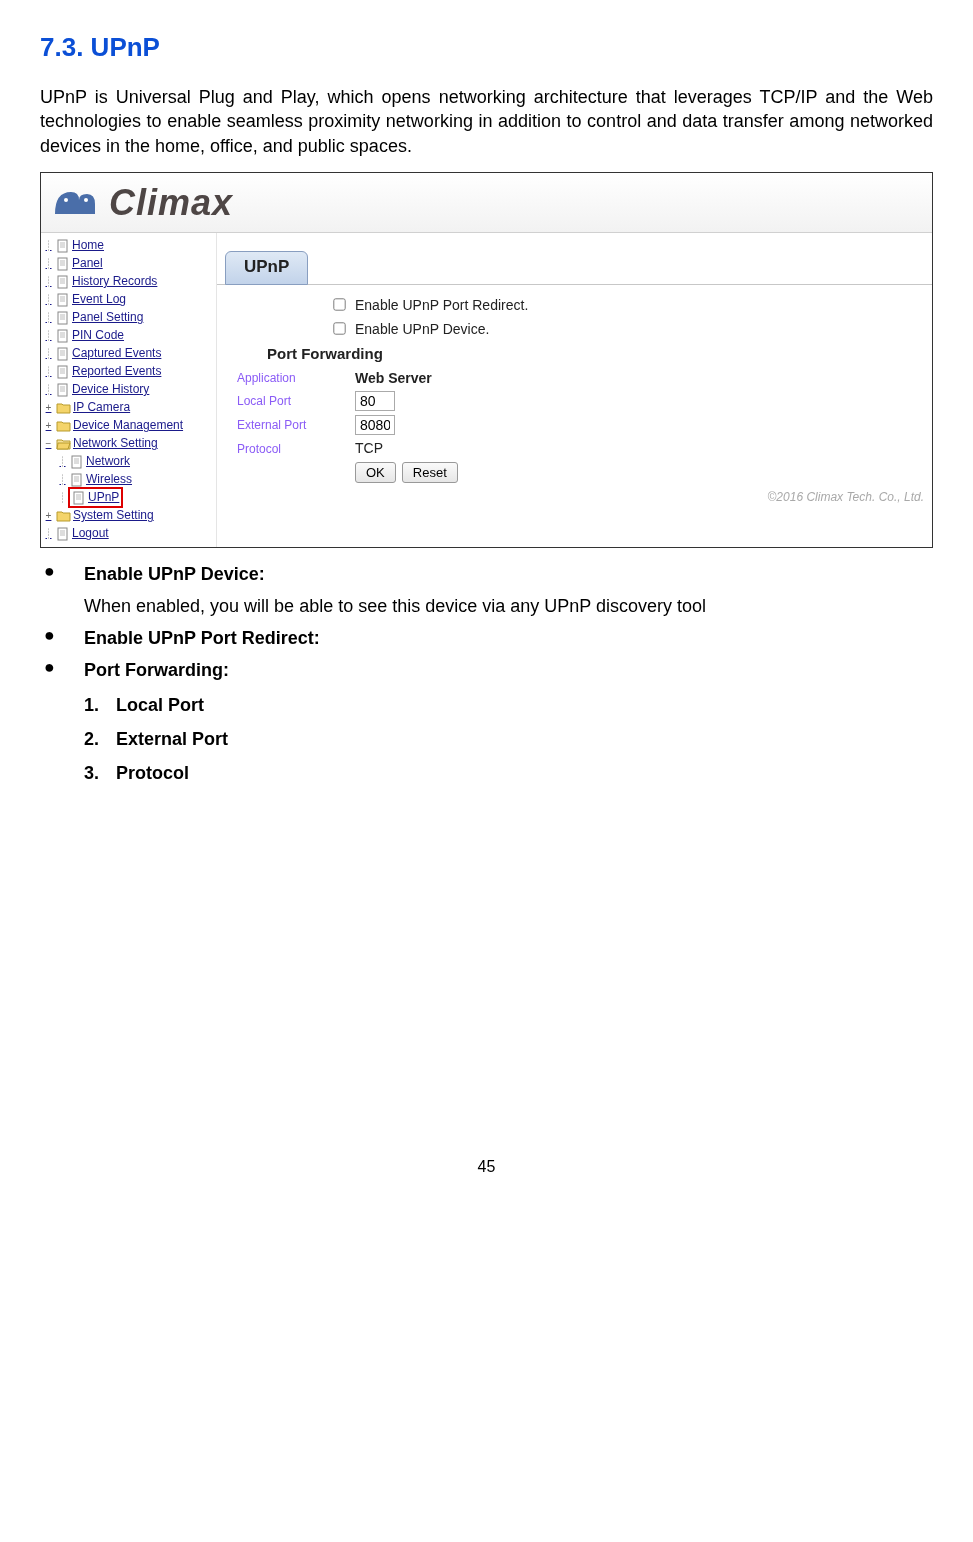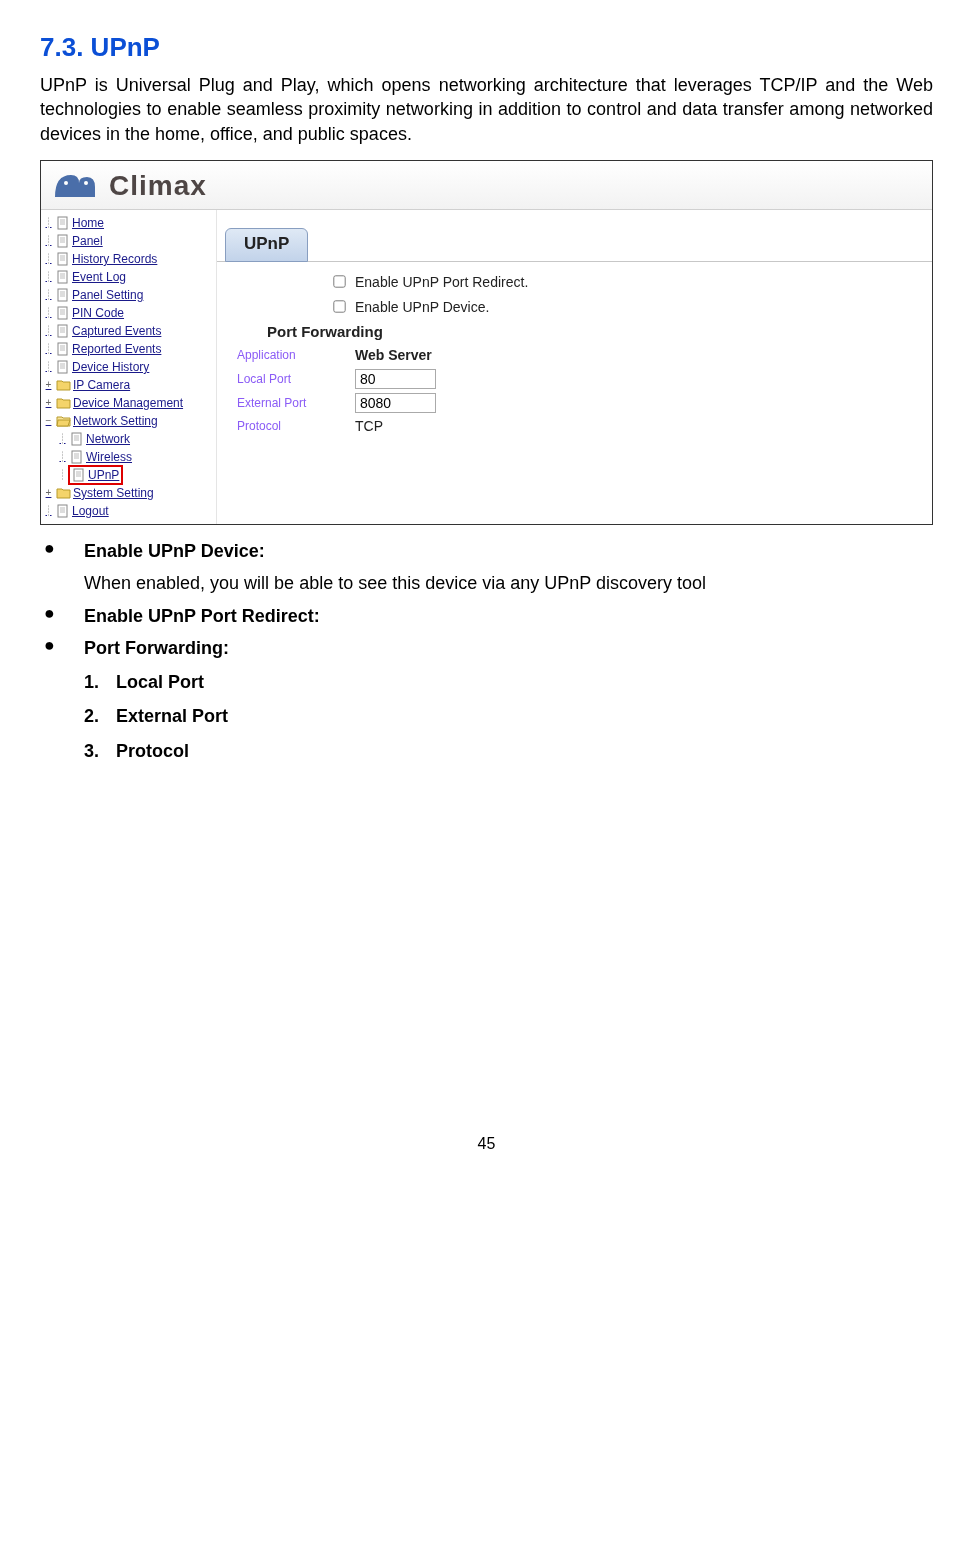--- a/index.html
+++ b/index.html
@@ -10,21 +10,21 @@
     width: 973px;
     background: #fff;
     color: #000;
     font-size: 18px;
     line-height: 1.35;
   }
   .section-title {
     color: #0b4fd6;
     font-size: 26px;
     font-weight: bold;
-    margin: 0 0 8px 0;
+    margin: 0 0 20px 0;
   }
   .intro {
     text-align: justify;
     margin: 0 0 14px 0;
   }
   .screenshot {
     border: 1px solid #333;
     width: 100%;
     background: #fff;
     margin-bottom: 14px;
@@ -34,21 +34,22 @@
     align-items: center;
     padding: 6px 8px 4px 8px;
     background: linear-gradient(#fff, #f2f2f2);
     border-bottom: 1px solid #d0d0d0;
   }
   .logo-group { display: flex; align-items: center; gap: 6px; }
   .logo-icon { width: 54px; height: 38px; }
   .logo-text {
     font-family: "Comic Sans MS", cursive, sans-serif;
     font-weight: bold;
-    font-size: 28px;
+    font-size: 36px;
+    font-style: italic;
     color: #4e4645;
     letter-spacing: 1px;
   }
   .ss-body { display: flex; }
   .nav {
     width: 176px;
     border-right: 1px solid #e5e5e5;
     font-family: Verdana, Arial, sans-serif;
     font-size: 12px;
     color: #1a1a8a;
@@ -99,21 +100,21 @@
   .form-row .lbl { width: 118px; text-align: left; padding-right: 6px; font-size: 12px; color: #8b5cf6; }
   .ck { width: 118px; text-align: right; padding-right: 6px; }
   .ck input { transform: scale(0.95); }
   .val { font-size: 14px; }
   .pf-title { font-weight: bold; font-size: 15px; margin-left: 30px; }
   .input-box {
     border: 1px solid #aaa;
     background: #fff;
     font-size: 14px;
     padding: 1px 4px;
-    width: 81px;
+    width: 40px;
     height: 20px;
   }
   .btn {
     border: 1px solid #999;
     background: linear-gradient(#fafafa,#e6e6e6);
     font-size: 13px;
     padding: 2px 10px;
     border-radius: 3px;
     cursor: pointer;
   }
@@ -322,22 +323,27 @@
           <input class="input-box" value="80" style="">
         </div>
         <div class="form-row">
           <span class="lbl">External Port</span>
           <input class="input-box" value="8080" style="">
         </div>
         <div class="form-row">
           <span class="lbl">Protocol</span>
           <span class="val">TCP</span>
         </div>
+        <div class="form-row" style="padding-left:118px;gap:6px">
+          <button class="btn">OK</button>
+          <button class="btn">Reset</button>
+        </div>
       </div>
 
+      <div class="copyright">©2016 Climax Tech. Co., Ltd.</div>
     </div>
   </div>
 </div>
 
 <div class="bullets">
   <div class="b-row">
     <span class="b-dot">●</span>
     <span class="b-label">Enable UPnP Device:</span>
   </div>
   <div class="b-desc">When enabled, you will be able to see this device via any UPnP discovery tool</div>

